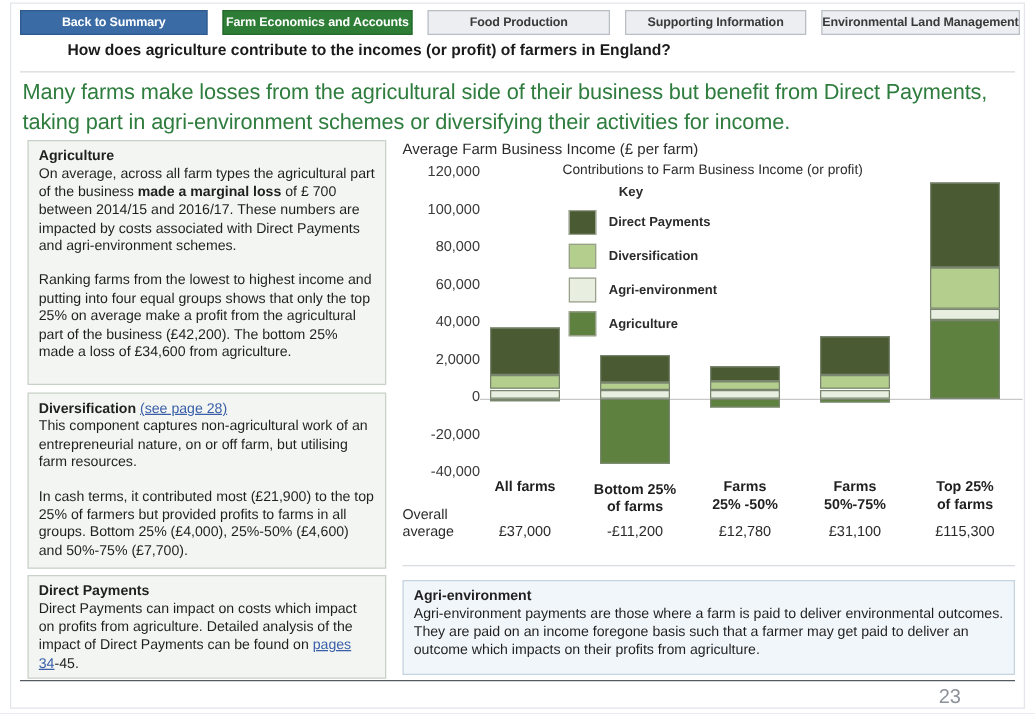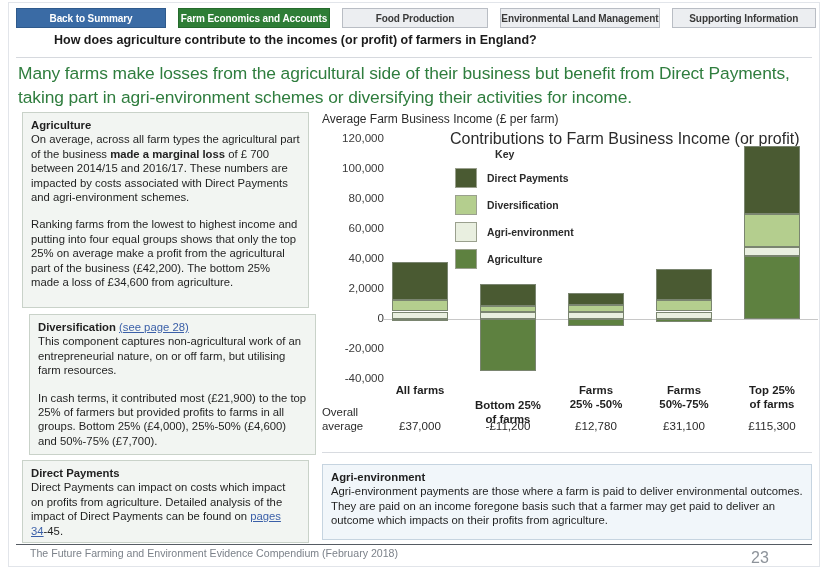--- a/index.html
+++ b/index.html
@@ -110,21 +110,21 @@
     font-weight: bold;
   }
   .tbox p { margin: 0; }
   .tbox p.gap { margin-top: 13px; }
   a.inlink {
     color: #3a5fa8;
     text-decoration: underline;
   }
 
   #box-agriculture { left: 22px; top: 112px; width: 287px; height: 196px; }
-  #box-diversification { left: 22px; top: 314px; width: 287px; height: 141px; margin-left: 7px; }
+  #box-diversification { left: 22px; top: 314px; width: 287px; height: 141px; }
   #box-direct-payments { left: 22px; top: 460px; width: 287px; height: 83px; }
   #box-agri-env {
     left: 322px; top: 464px; width: 490px; height: 76px;
     background: #f1f6fa;
     border: 1px solid #c6d4e0;
   }
 
   
   .chart-wrap {
     position: absolute;
@@ -137,21 +137,21 @@
     position: absolute;
     left: 0px;
     top: 0px;
     font-size: 12px;
     color: #2b2b2b;
   }
   .chart-title {
     position: absolute;
     left: 128px;
     top: 18px;
-    font-size: 16px;
+    font-size: 11px;
     color: #2b2b2b;
   }
   .key-title {
     position: absolute;
     left: 133px;
     top: 36px;
     font-size: 10.6px;
     font-weight: bold;
     color: #2b2b2b;
     margin-left: 40px;
@@ -270,22 +270,22 @@
 </head>
 <body>
 
 <div id="page">
   <div class="slide-border"></div>
 
   <div class="tabbar">
     <div class="tab blue t1">Back to Summary</div>
     <div class="tab green t2">Farm Economics and Accounts</div>
     <div class="tab t3">Food Production</div>
+    <div class="tab t5">Supporting Information</div>
     <div class="tab t4">Environmental Land Management</div>
-    <div class="tab t5">Supporting Information</div>
   </div>
 
   <div class="question">How does agriculture contribute to the incomes (or profit) of farmers in England?</div>
   <div class="hrule"></div>
 
   <div class="headline">Many farms make losses from the agricultural side of their business but benefit from Direct Payments, taking part in agri-environment schemes or diversifying their activities for income.</div>
 
   <div class="tbox" id="box-agriculture">
     <p><span class="ttl">Agriculture</span><br>
       <span>On average, across all farm types the agricultural part of the business </span><b>made a marginal loss</b><span> of £ 700 between 2014/15 and 2016/17. These numbers are impacted by costs associated with Direct Payments and agri-environment schemes.</span>
@@ -375,31 +375,30 @@
           <div class="seg" style="background: rgb(94, 129, 64); top: 143.7px; height: 63.3px;"></div>
           <div class="seg" style="background: rgb(233, 239, 224); top: 135.3px; height: 8.4px;"></div>
           <div class="seg" style="background: rgb(180, 206, 142); top: 102.45px; height: 32.85px;"></div>
           <div class="seg" style="background: rgb(74, 90, 50); top: 34.05px; height: 68.4px;"></div>
         </div>
       </div>
   </div>
 
   <div id="cat-host">
       <div class="cat-label" style="left: 372px; top: 383px;"><span>All farms</span></div>
-      <div class="cat-label" style="left: 460px; top: 398px;"><span>Bottom 25%</span><br><span>of farms</span></div>
+      <div class="cat-label" style="left: 460px; top: 385px;"><span>Bottom 25%</span><br><span>of farms</span></div>
       <div class="cat-label" style="left: 548px; top: 383px;"><span>Farms</span><br><span>25% -50%</span></div>
       <div class="cat-label" style="left: 636px; top: 383px;"><span>Farms</span><br><span>50%-75%</span></div>
       <div class="cat-label" style="left: 724px; top: 383px;"><span>Top 25%</span><br><span>of farms</span></div>
     </div>
   <div class="overall-label">Overall average</div>
   <div id="val-host">
       <div class="val-label" style="left: 372px;">£37,000</div>
       <div class="val-label" style="left: 460px;">-£11,200</div>
       <div class="val-label" style="left: 548px;">£12,780</div>
       <div class="val-label" style="left: 636px;">£31,100</div>
       <div class="val-label" style="left: 724px;">£115,300</div>
     </div>
   <div class="sep-line"></div>
 
   <div class="footer-rule"></div>
-  <div class="footer-text">The Future Farming and Environment Evidence Compendium (February 2018)</div>
   <div class="footer-page">23</div>
 </div>
 
 </body></html>

